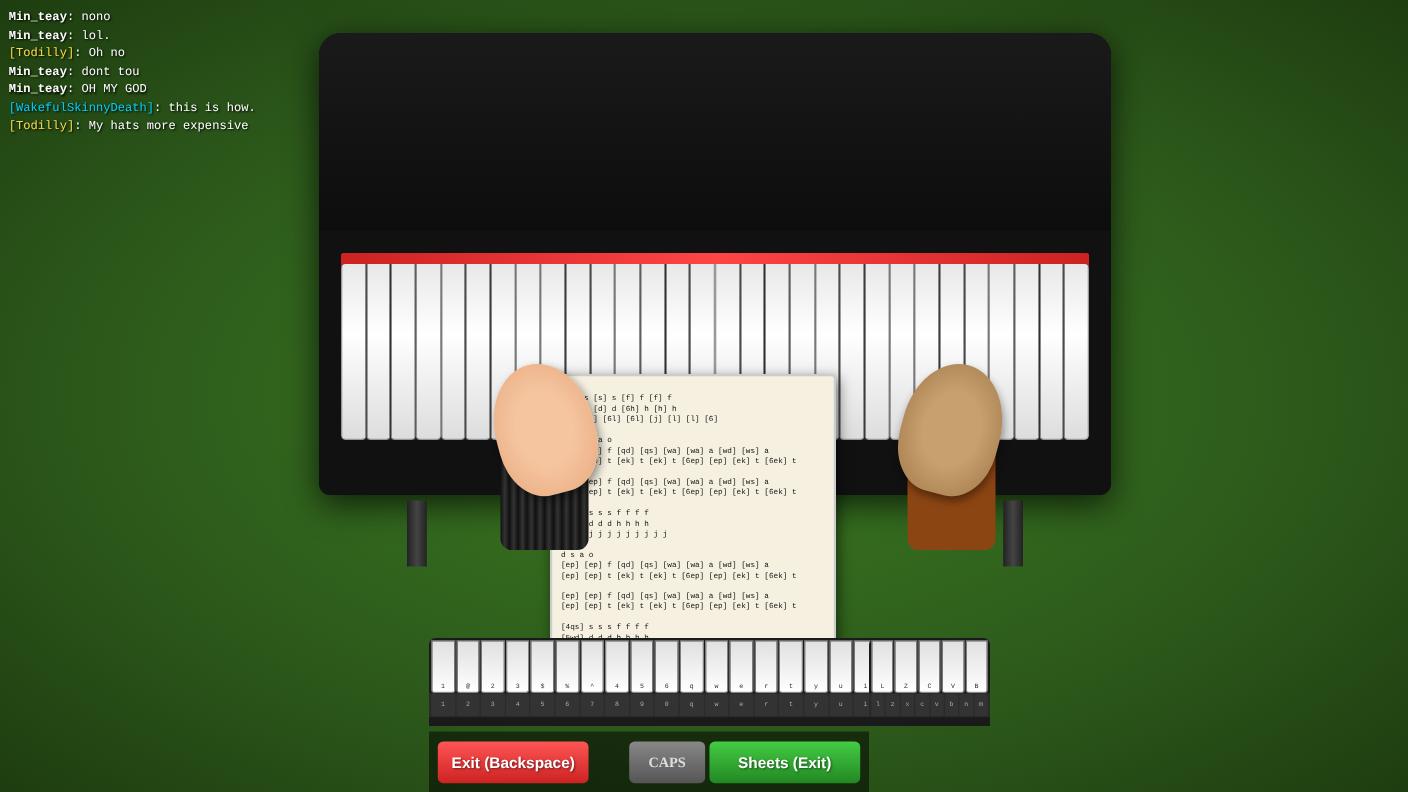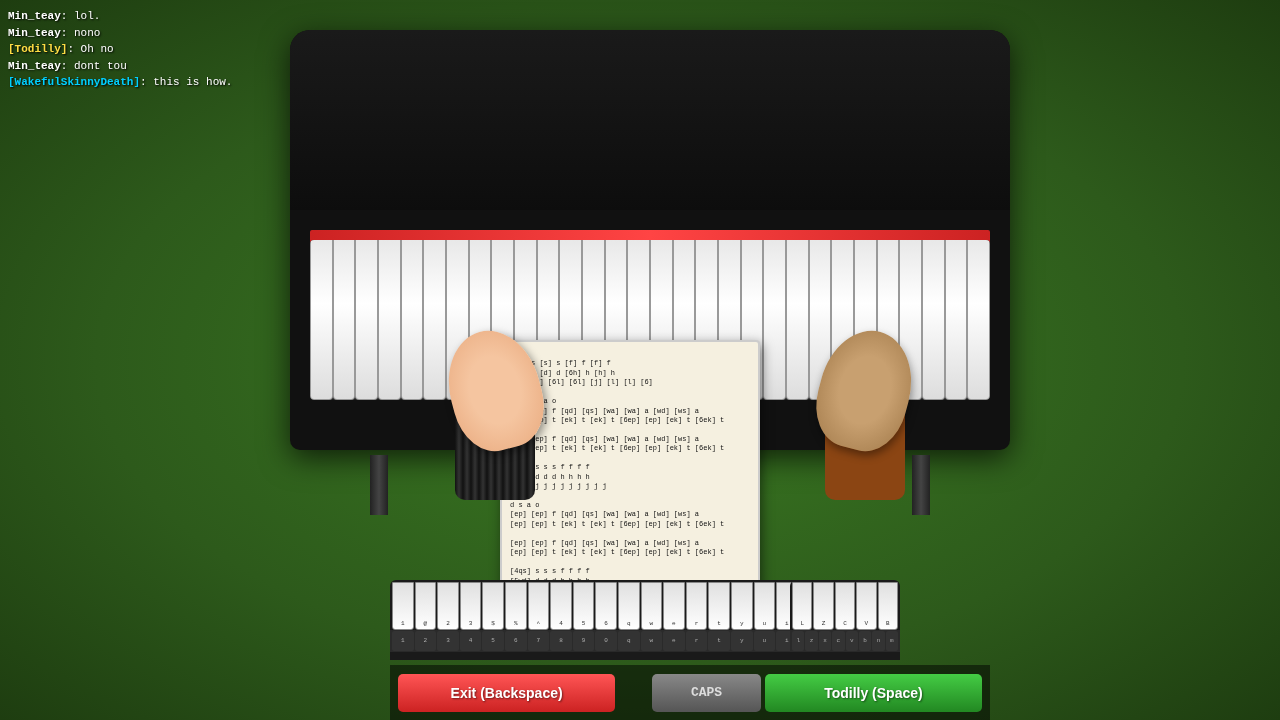--- a/index.html
+++ b/index.html
@@ -29,22 +29,22 @@
       font-size: 11px;
       line-height: 1.5;
     }
 
     .chat-line {
       display: block;
       color: #ffffff;
       text-shadow: 1px 1px 2px #000;
     }
     .chat-name-white { color: #ffffff; font-weight: bold; }
-    .chat-name-cyan { color: #00cfff; font-weight: bold; }
-    .chat-name-yellow { color: #ffdd44; font-weight: bold; margin-top: 32px; }
+    .chat-name-cyan { color: #00cfff; font-weight: normal; }
+    .chat-name-yellow { color: #ffdd44; font-weight: normal; margin-top: 32px; }
 
     
     #piano-body {
       position: absolute;
       top: 30px;
       left: 290px;
       width: 720px;
       height: 420px;
       background: #111;
       border-radius: 20px 20px 10px 10px;
@@ -235,21 +235,21 @@
       height: 80px;
       background: #1a1a1a;
       border-radius: 6px 6px 0 0;
     }
 
     
     #bottom-bar {
       position: absolute;
       bottom: 0;
       left: 390px;
-      width: 600px;
+      width: 400px;
       height: 55px;
       display: flex;
       gap: 4px;
       align-items: center;
       background: rgba(0,0,0,0.5);
       padding: 8px;
     }
 
     #btn-exit {
       flex: 2;
@@ -267,21 +267,21 @@
 
     #btn-caps {
       flex: 1;
       height: 38px;
       background: linear-gradient(180deg, #888 0%, #555 100%);
       border: none;
       border-radius: 5px;
       color: #ddd;
       font-size: 13px;
       font-weight: bold;
-      font-family: Liberation Mono, monospace;
+      font-family: Liberation Serif, serif;
       cursor: pointer;
       margin-left: 33px;
     }
 
     #btn-sheets {
       flex: 2;
       height: 38px;
       background: linear-gradient(180deg, #44cc44 0%, #228822 100%);
       border: none;
       border-radius: 5px;
@@ -304,25 +304,27 @@
     .piano-leg.left { left: 80px; }
     .piano-leg.right { right: 80px; }
     .piano-leg.center { left: 50%; transform: translateX(-50%); }
   </style>
 </head>
 <body>
 
 <div id="game-bg"></div>
 
 <div id="chat-panel">
+  <span class="chat-line"><span class="chat-name-white">Min_teay</span>: nono</span>
   <span class="chat-line"><span class="chat-name-white">Min_teay</span>: lol.</span>
-  <span class="chat-line"><span class="chat-name-white">Min_teay</span>: nono</span>
   <span class="chat-line"><span class="chat-name-yellow">[Todilly]</span>: Oh no</span>
   <span class="chat-line"><span class="chat-name-white">Min_teay</span>: dont tou</span>
+  <span class="chat-line"><span class="chat-name-white">Min_teay</span>: OH MY GOD</span>
   <span class="chat-line"><span class="chat-name-cyan">[WakefulSkinnyDeath]</span>: this is how.</span>
+  <span class="chat-line"><span class="chat-name-yellow">[Todilly]</span>: My hats more expensive</span>
 </div>
 
 <div id="piano-body">
   <div id="piano-lid"></div>
   <div id="piano-red-strip"></div>
 
   <div id="piano-keys-area">
     <div class="piano-white-key"></div>
     <div class="piano-white-key"></div>
     <div class="piano-white-key"></div>
@@ -517,14 +519,14 @@
     <div class="b-note-cell">v</div>
     <div class="b-note-cell">b</div>
     <div class="b-note-cell">n</div>
     <div class="b-note-cell">m</div>
   </div>
 </div>
 
 <div id="bottom-bar">
   <button id="btn-exit">Exit (Backspace)</button>
   <button id="btn-caps">CAPS</button>
-  <button id="btn-sheets">Todilly (Space)</button>
+  <button id="btn-sheets">Sheets (Exit)</button>
 </div>
 
 </body></html>

